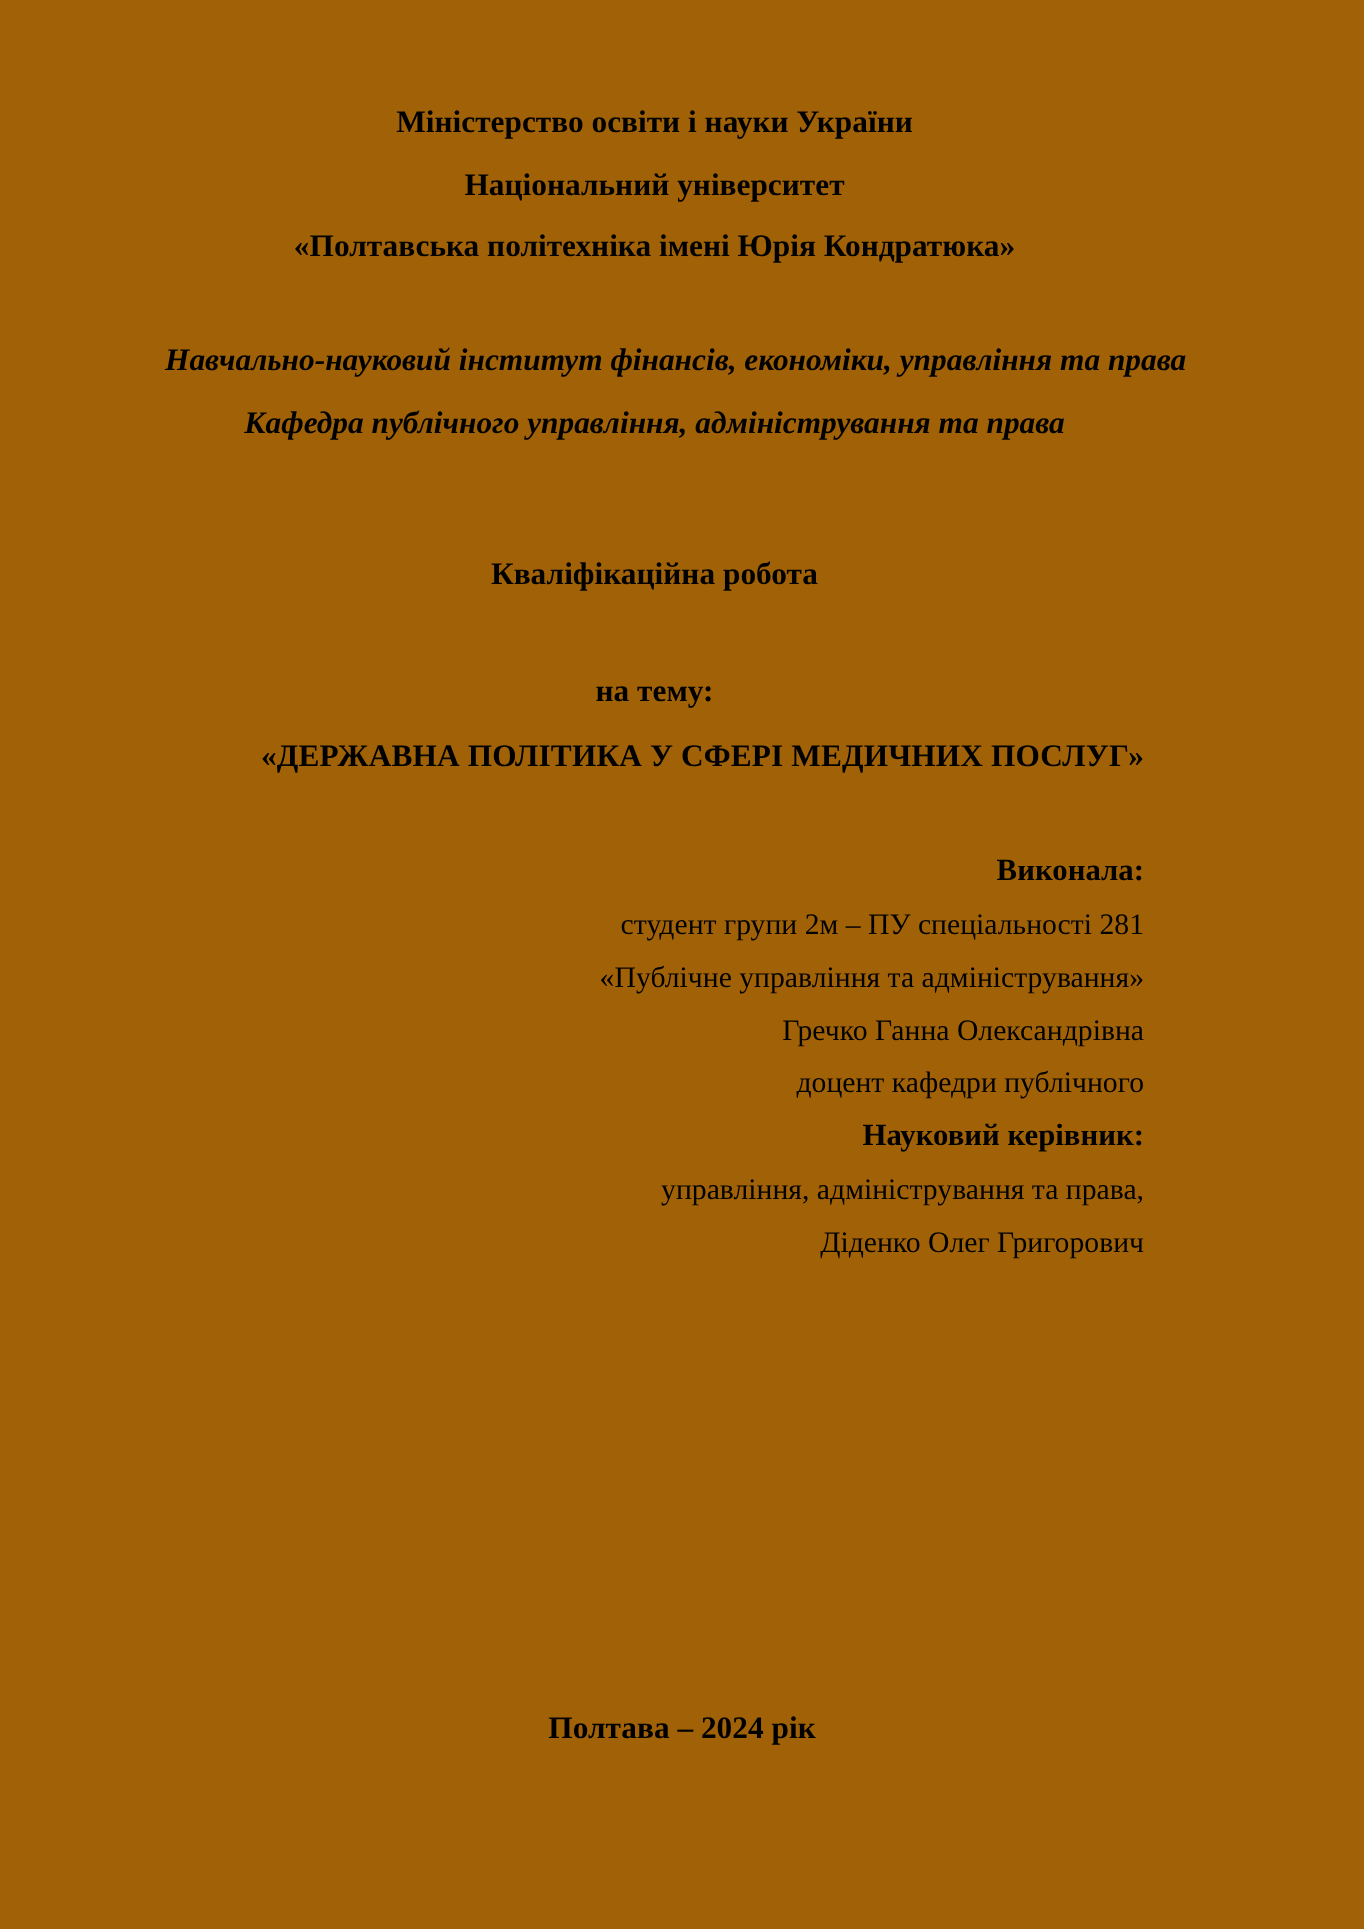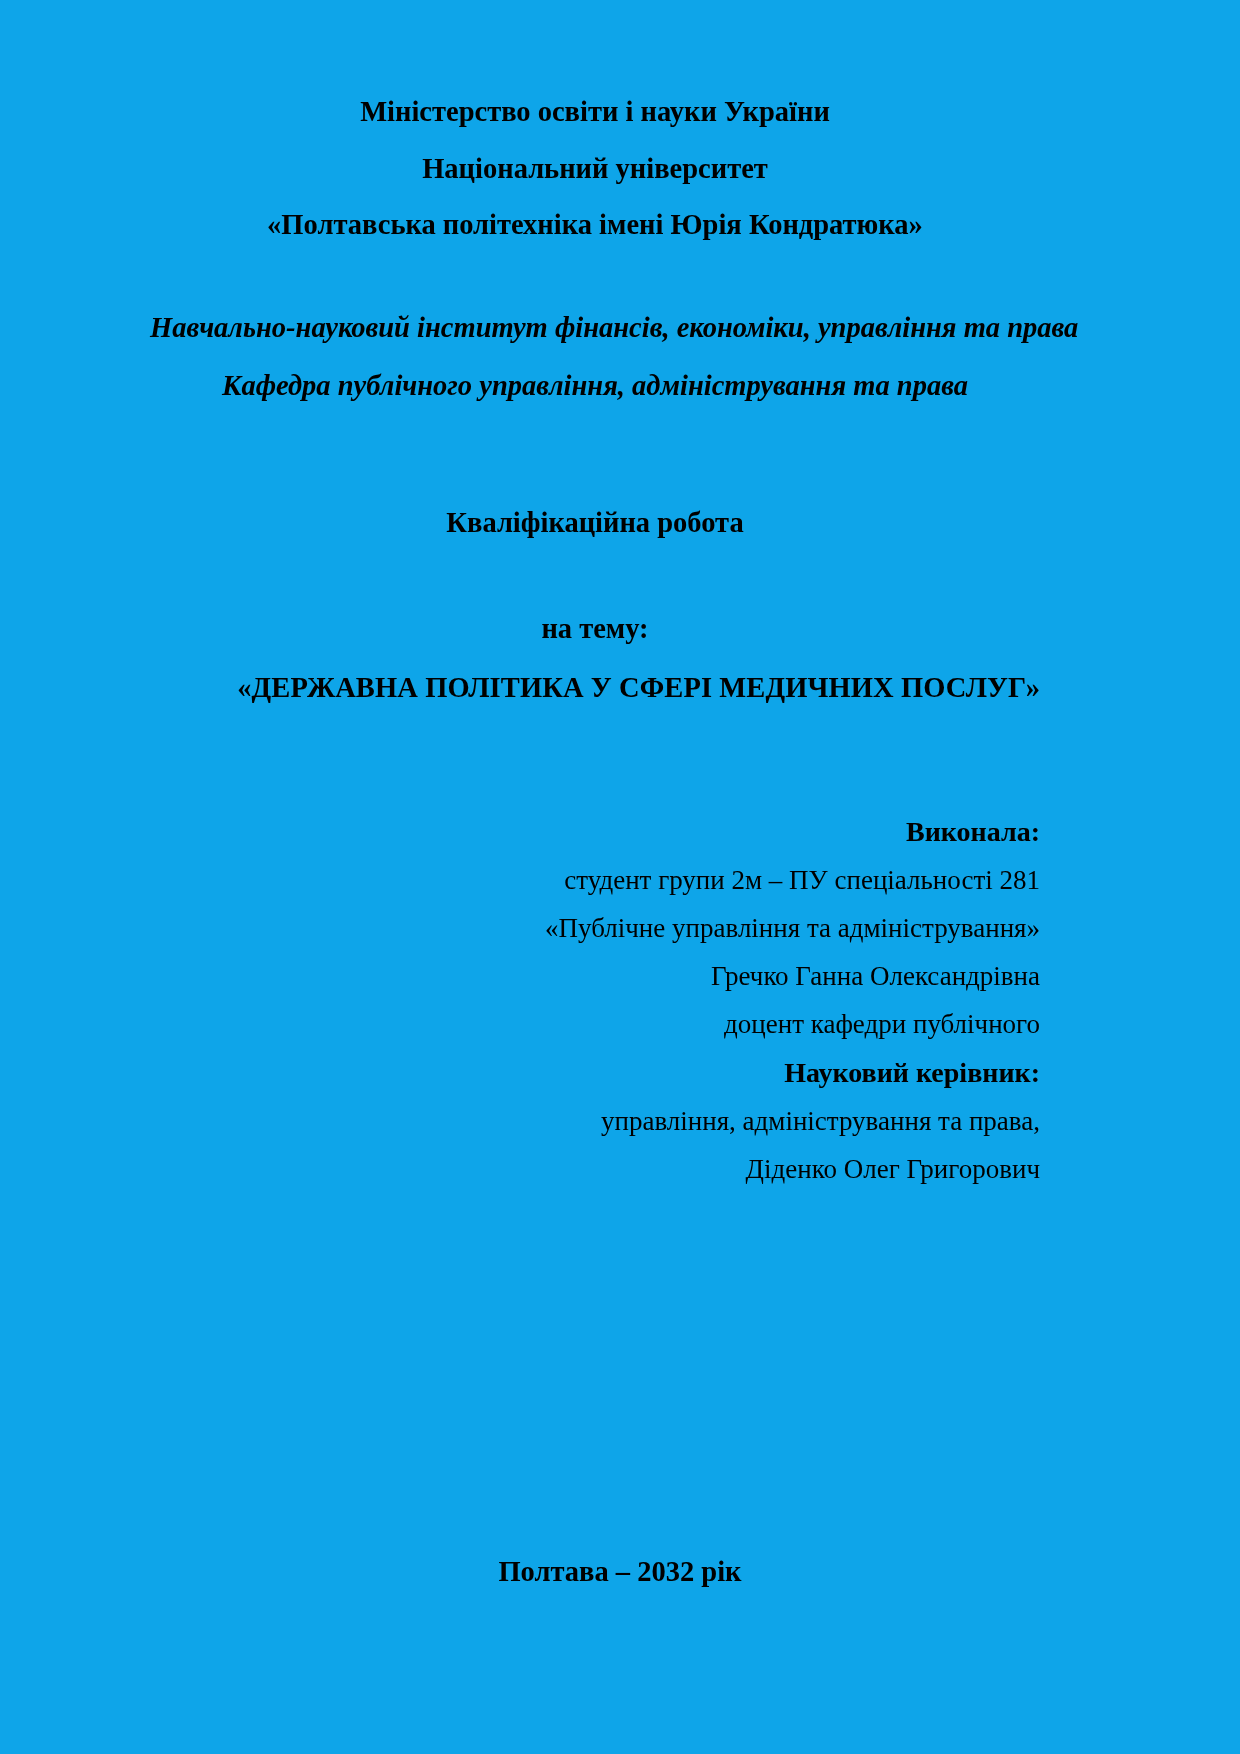--- a/index.html
+++ b/index.html
@@ -7,21 +7,21 @@
     margin: 0;
     padding: 0;
     background: #ffffff;
   }
 
   .page {
     position: relative;
     width: 1240px;
     height: 1754px;
     margin: 0 auto;
-    background: #0ea5e9;
+    background: #a16207;
     color: #000000;
     font-family: "Liberation Serif", "DejaVu Serif", serif;
     box-sizing: border-box;
     overflow: hidden;
   }
 
   .content {
     position: absolute;
     left: 150px;
     top: 0;
@@ -85,21 +85,21 @@
   }
   .topic-title .line {
     font-size: 28.5px;
     font-weight: bold;
     letter-spacing: 0.1px;
     text-align: right;
   }
 
   
   .credits {
-    margin-top: 116px;
+    margin-top: 76px;
   }
   .credits .line {
     font-size: 27px;
     margin-bottom: 21px;
   }
   .credits .role {
     font-weight: bold;
     font-size: 28px;
   }
 
@@ -152,15 +152,15 @@
       <div class="line right">Гречко Ганна Олександрівна</div>
       <div class="line right">доцент кафедри публічного</div>
       <div class="line right role">Науковий керівник:</div>
       <div class="line right">управління, адміністрування та права,</div>
       <div class="line right">Діденко Олег Григорович</div>
     </div>
 
   </div>
 
   <div class="footer">
-    <div class="line">Полтава – 2032 рік</div>
+    <div class="line">Полтава – 2024 рік</div>
   </div>
 </div>
 
 </body></html>

